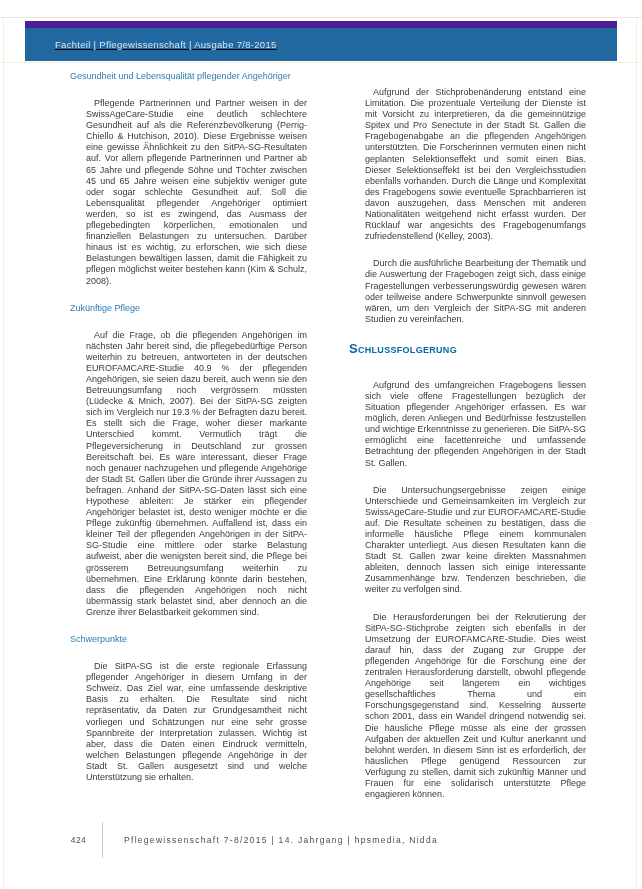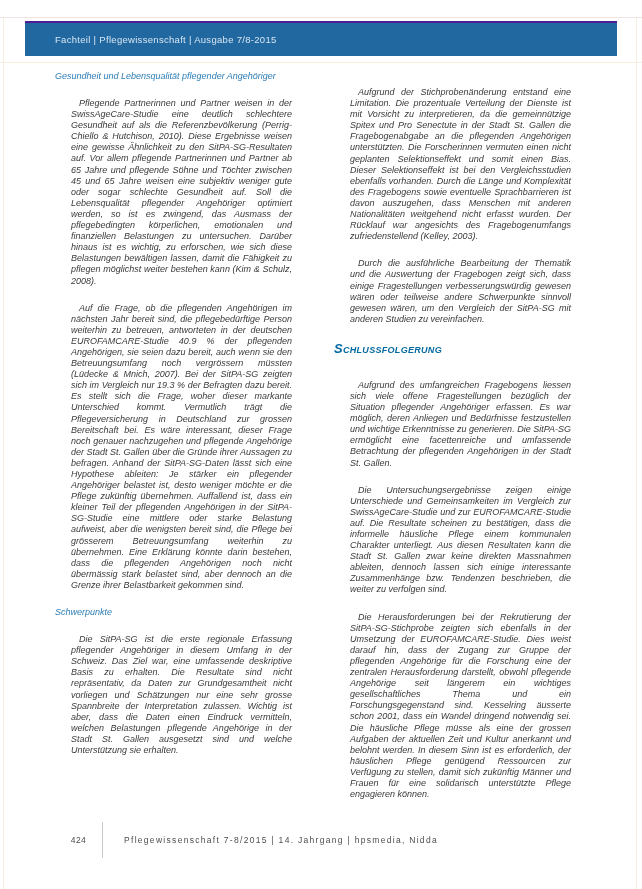--- a/index.html
+++ b/index.html
@@ -16,37 +16,36 @@
   .rule-top    { position: absolute; top: 17px; left: 0; right: 0; height: 1px; background: #f2e3e3; }
   .rule-left   { position: absolute; top: 18px; bottom: 0; left: 3px; width: 1px; background: #f6eedd; }
   .rule-right  { position: absolute; top: 18px; bottom: 0; right: 5px; width: 1px; background: #f6eedd; }
   .rule-under-header { position: absolute; top: 62px; left: 0; right: 0; height: 1px; background: #f7efdc; }
 
   
   .header-bar {
     position: absolute;
     top: 21px; left: 25px; width: 592px; height: 33px;
     background: #2268a0;
-    border-top: 2px solid #4c1d95;
-    display: flex; align-items: center;
+    border-top: 7px solid #4c1d95;
+    display: flex; align-items: center; text-decoration: underline;
   }
   .header-bar .header-text {
     padding-left: 30px;
     color: #d6e6f3;
     font-size: 9.5px;
     letter-spacing: 0.3px;
   }
 
   
   .content {
     position: absolute;
-    top: 71px; left: 55px; width: 532px;
+    top: 71px; left: 70px; width: 532px;
     display: flex;
     gap: 26px;
-    font-style: italic;
   }
   .col { width: 260px; }
 
   .col h3 {
     margin: 8px 0 1px 0;
     font-size: 9px;
     line-height: 11px;
     font-weight: normal;
     color: #2d7db5;
   }
@@ -110,20 +109,21 @@
     <span class="header-text">Fachteil | Pflegewissenschaft | Ausgabe 7/8-2015</span>
   </div>
   <div class="rule-under-header"></div>
 
   <div class="content">
 
     <div class="col">
       <h3>Gesundheit und Lebensqualität pflegender Angehöriger</h3>
       <p>Pflegende Partnerinnen und Partner weisen in der SwissAgeCare-Studie eine deutlich schlechtere Gesundheit auf als die Referenzbevölkerung (Perrig-Chiello &amp; Hutchison, 2010). Diese Ergebnisse weisen eine gewisse Ähnlichkeit zu den SitPA-SG-Resultaten auf. Vor allem pflegende Partnerinnen und Partner ab 65 Jahre und pflegende Söhne und Töchter zwischen 45 und 65 Jahre weisen eine subjektiv weniger gute oder sogar schlechte Gesundheit auf. Soll die Lebensqualität pflegender Angehöriger optimiert werden, so ist es zwingend, das Ausmass der pflegebedingten körperlichen, emotionalen und finanziellen Belastungen zu untersuchen. Darüber hinaus ist es wichtig, zu erforschen, wie sich diese Belastungen bewältigen lassen, damit die Fähigkeit zu pflegen möglichst weiter bestehen kann (Kim &amp; Schulz, 2008).</p>
 
+      <h3>Zukünftige Pflege</h3>
       <p>Auf die Frage, ob die pflegenden Angehörigen im nächsten Jahr bereit sind, die pflegebedürftige Person weiterhin zu betreuen, antworteten in der deutschen EUROFAMCARE-Studie 40.9 % der pflegenden Angehörigen, sie seien dazu bereit, auch wenn sie den Betreuungsumfang noch vergrössern müssten (Lüdecke &amp; Mnich, 2007). Bei der SitPA-SG zeigten sich im Vergleich nur 19.3 % der Befragten dazu bereit. Es stellt sich die Frage, woher dieser markante Unterschied kommt. Vermutlich trägt die Pflegeversicherung in Deutschland zur grossen Bereitschaft bei. Es wäre interessant, dieser Frage noch genauer nachzugehen und pflegende Angehörige der Stadt St. Gallen über die Gründe ihrer Aussagen zu befragen. Anhand der SitPA-SG-Daten lässt sich eine Hypothese ableiten: Je stärker ein pflegender Angehöriger belastet ist, desto weniger möchte er die Pflege zukünftig übernehmen. Auffallend ist, dass ein kleiner Teil der pflegenden Angehörigen in der SitPA-SG-Studie eine mittlere oder starke Belastung aufweist, aber die wenigsten bereit sind, die Pflege bei grösserem Betreuungsumfang weiterhin zu übernehmen. Eine Erklärung könnte darin bestehen, dass die pflegenden Angehörigen noch nicht übermässig stark belastet sind, aber dennoch an die Grenze ihrer Belastbarkeit gekommen sind.</p>
 
       <h3>Schwerpunkte</h3>
       <p>Die SitPA-SG ist die erste regionale Erfassung pflegender Angehöriger in diesem Umfang in der Schweiz. Das Ziel war, eine umfassende deskriptive Basis zu erhalten. Die Resultate sind nicht repräsentativ, da Daten zur Grundgesamtheit nicht vorliegen und Schätzungen nur eine sehr grosse Spannbreite der Interpretation zulassen. Wichtig ist aber, dass die Daten einen Eindruck vermitteln, welchen Belastungen pflegende Angehörige in der Stadt St. Gallen ausgesetzt sind und welche Unterstützung sie erhalten.</p>
     </div>
 
     <div class="col">
       <p>Aufgrund der Stichprobenänderung entstand eine Limitation. Die prozentuale Verteilung der Dienste ist mit Vorsicht zu interpretieren, da die gemeinnützige Spitex und Pro Senectute in der Stadt St. Gallen die Fragebogenabgabe an die pflegenden Angehörigen unterstützten. Die Forscherinnen vermuten einen nicht geplanten Selektionseffekt und somit einen Bias. Dieser Selektionseffekt ist bei den Vergleichsstudien ebenfalls vorhanden. Durch die Länge und Komplexität des Fragebogens sowie eventuelle Sprachbarrieren ist davon auszugehen, dass Menschen mit anderen Nationalitäten weitgehend nicht erfasst wurden. Der Rücklauf war angesichts des Fragebogenumfangs zufriedenstellend (Kelley, 2003).</p>
       <p>Durch die ausführliche Bearbeitung der Thematik und die Auswertung der Fragebogen zeigt sich, dass einige Fragestellungen verbesserungswürdig gewesen wären oder teilweise andere Schwerpunkte sinnvoll gewesen wären, um den Vergleich der SitPA-SG mit anderen Studien zu vereinfachen.</p>
 

